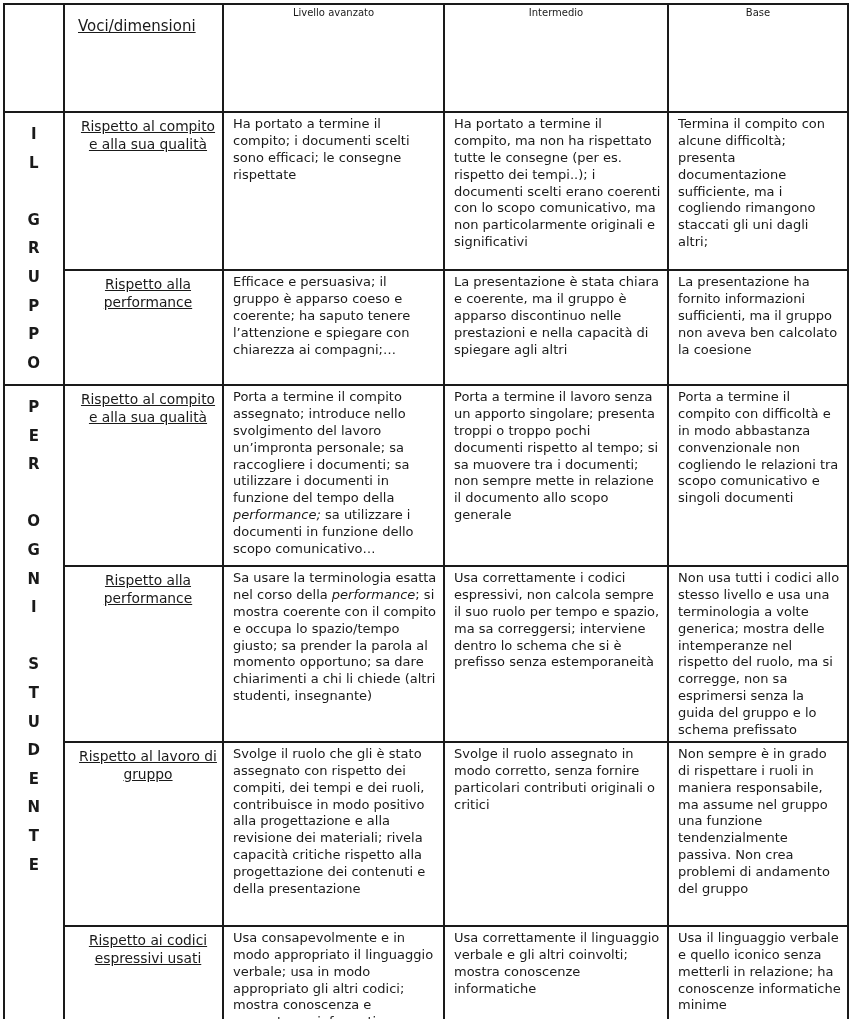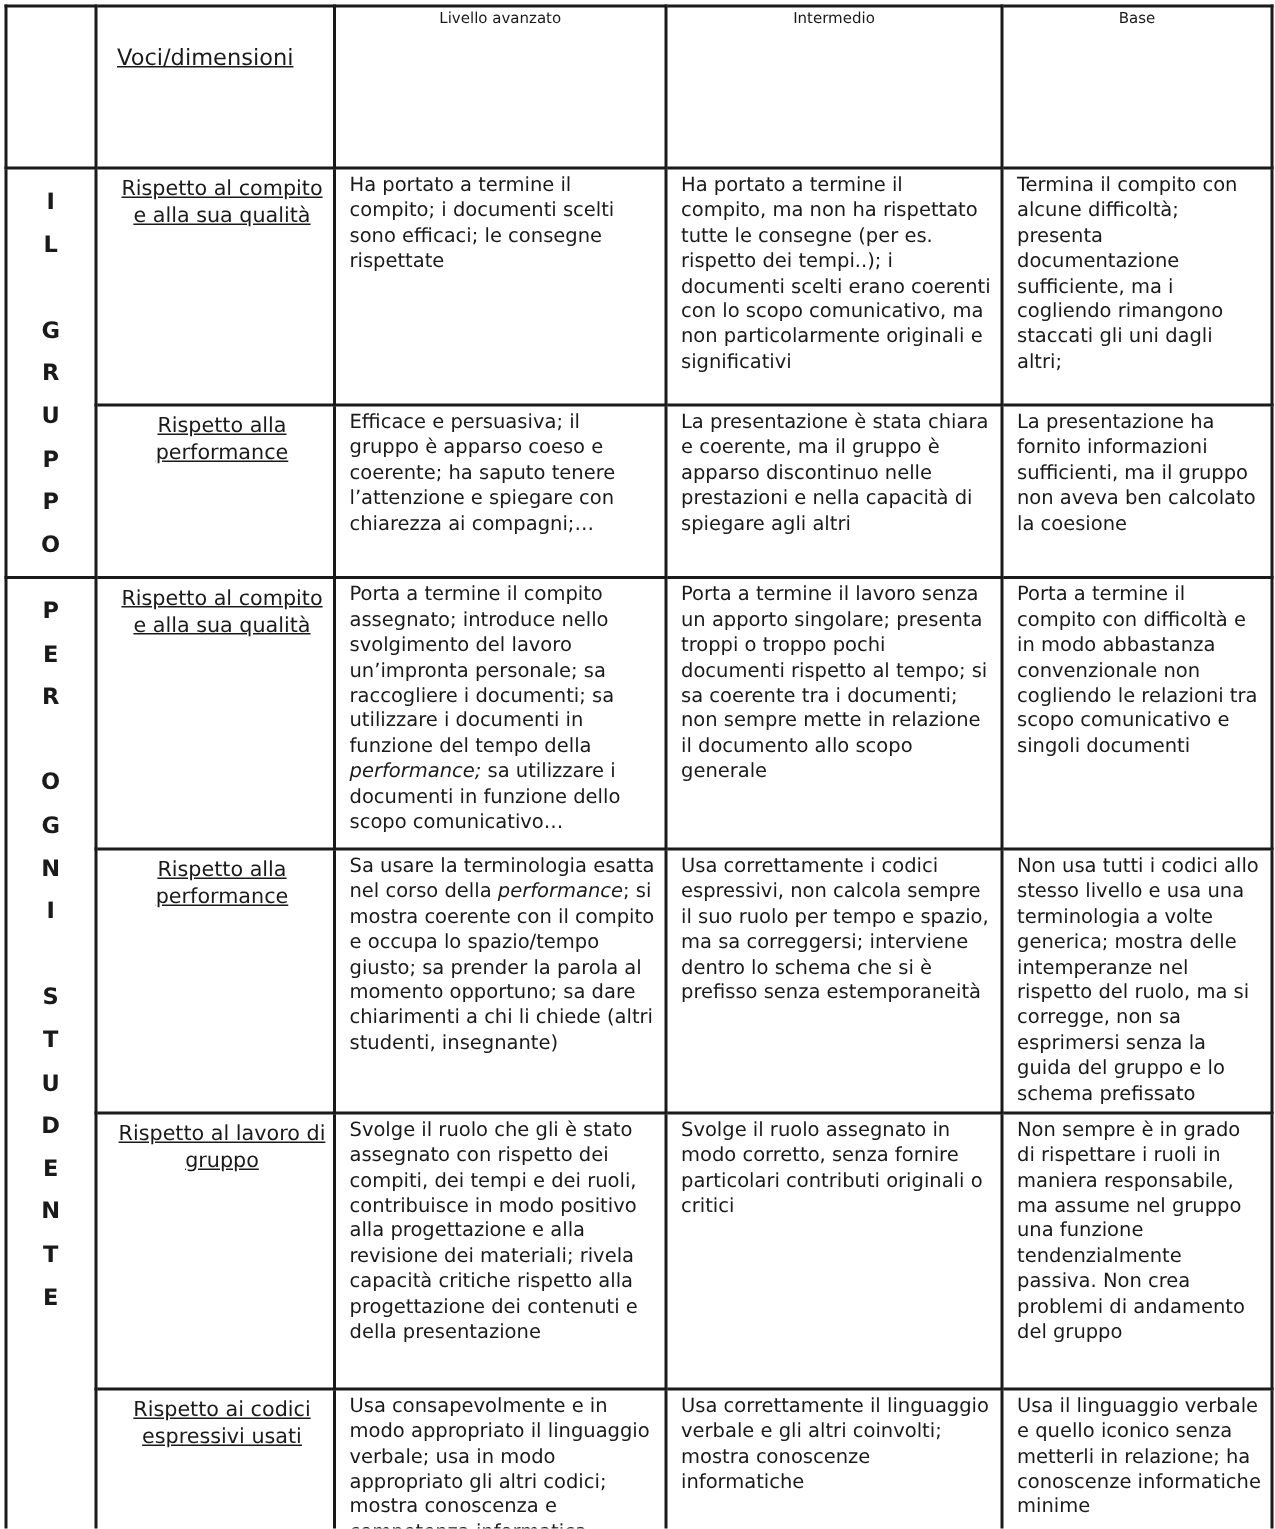--- a/index.html
+++ b/index.html
@@ -23,21 +23,21 @@
     height: 1013px;
   }
   table.rubric td {
     border: 2px solid #1a1a1a;
     vertical-align: top;
     box-sizing: border-box;
     overflow: hidden;
   }
   
   td.voci-head {
-    padding: 24px 4px 2px 13px;
+    padding: 12px 4px 2px 13px;
     font-size: 15px;
     margin-left: 40px;
   }
   td.voci-head .u { text-decoration: underline; }
   td.level-head {
     text-align: center;
     vertical-align: middle;
     font-size: 10px;
     padding: 2px 4px;
   }
@@ -141,21 +141,21 @@
 U
 D
 E
 N
 T
 E</td>
       <td class="voce-cell">
         <span class="u">Rispetto al compito e alla sua qualità</span>
       </td>
       <td class="desc-cell"><span>Porta a termine il compito assegnato; introduce nello svolgimento del lavoro un’impronta personale; sa raccogliere i documenti; sa utilizzare i  documenti in funzione del tempo della </span><i>performance;</i><span> sa utilizzare i documenti in funzione dello scopo comunicativo…</span></td>
-      <td class="desc-cell">Porta a termine il lavoro senza un apporto singolare; presenta troppi o troppo pochi documenti rispetto al tempo; si sa coerente tra i documenti; non sempre mette in relazione il documento allo scopo generale</td>
+      <td class="desc-cell">Porta a termine il lavoro senza un apporto singolare; presenta troppi o troppo pochi documenti rispetto al tempo; si sa muovere tra i documenti; non sempre mette in relazione il documento allo scopo generale</td>
       <td class="desc-cell">Porta a termine il compito con difficoltà e in modo abbastanza convenzionale non cogliendo le relazioni tra scopo comunicativo e singoli documenti</td>
     </tr>
 
     <tr class="rh-4">
       <td class="voce-cell">
         <span class="u">Rispetto alla performance</span>
       </td>
       <td class="desc-cell"><span>Sa usare la terminologia esatta nel corso della </span><i>performance</i><span>; si mostra coerente con il compito e occupa lo spazio/tempo giusto; sa prender la parola al momento opportuno; sa dare chiarimenti a chi li chiede (altri studenti, insegnante)</span></td>
       <td class="desc-cell">Usa correttamente i codici espressivi, non calcola sempre il suo ruolo per tempo e spazio, ma sa correggersi; interviene dentro lo schema che si è prefisso senza estemporaneità</td>
       <td class="desc-cell">Non usa tutti i codici allo stesso livello e usa una terminologia a volte generica; mostra delle intemperanze nel rispetto del ruolo, ma si corregge, non sa esprimersi senza la guida del gruppo e lo schema prefissato</td>

